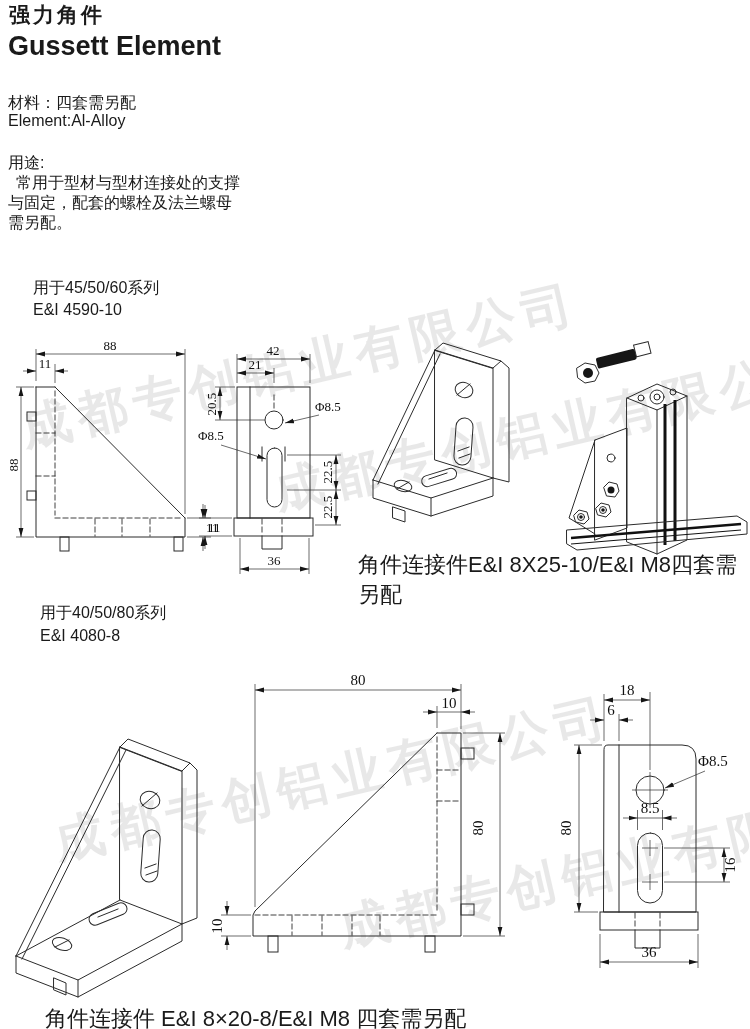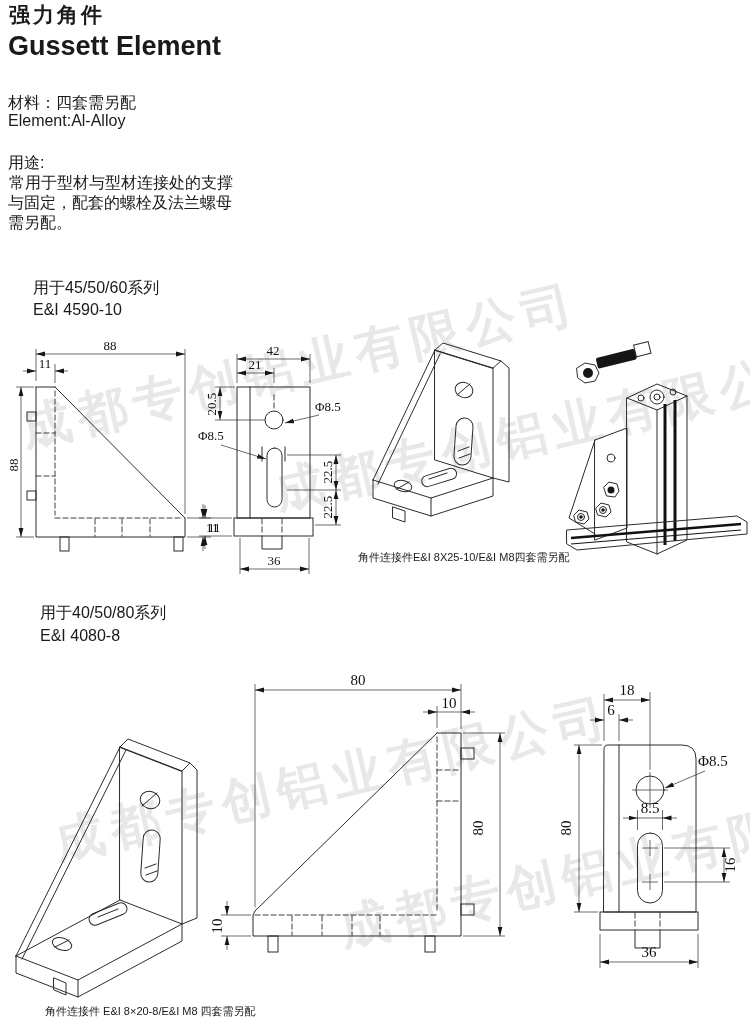--- a/index.html
+++ b/index.html
@@ -3,21 +3,21 @@
 <meta charset="utf-8">
 <style>
   html,body{margin:0;padding:0;background:#fff;}
   .page{position:relative;width:750px;height:1029px;background:#fff;overflow:hidden;
         font-family:"Liberation Sans",sans-serif;color:#1a1a1a;}
   .abs{position:absolute;}
   .title-zh{font-size:21px;font-weight:bold;letter-spacing:3px;}
   .title-en{font-size:27px;font-weight:bold;}
   .body-txt{font-size:16px;line-height:20px;}
   .sec-hd{font-size:16px;line-height:22px;}
-  .caption{font-size:11px;font-weight:500;}
+  .caption{font-size:22px;font-weight:500;}
   .wm{position:absolute;font-size:50px;font-weight:bold;letter-spacing:7px;
       color:rgba(0,0,0,0.09);white-space:nowrap;transform:rotate(-13deg);
       transform-origin:left center;pointer-events:none;line-height:1;}
   svg{overflow:visible;}
   .ln{stroke:#2b2b2b;stroke-width:1;fill:none;stroke-linecap:square;}
   .dash{stroke-dasharray:5 3;stroke-width:0.9;}
   .dim{stroke:#2b2b2b;stroke-width:0.7;fill:none;}
   .dimt{font-family:"Liberation Serif",serif;font-size:13px;fill:#111;}
   .blk{fill:#161616;}
 </style>
@@ -40,21 +40,21 @@
   <div class="wm" style="left:22px;top:405px;">成都专创铝业有限公司</div>
   <div class="wm" style="left:275px;top:468px;">成都专创铝业有限公司</div>
   <div class="wm" style="left:55px;top:818px;">成都专创铝业有限公司</div>
   <div class="wm" style="left:340px;top:905px;">成都专创铝业有限公司</div>
 
   <div class="abs title-zh" style="left:9px;top:1px;">强力角件</div>
   <div class="abs title-en" style="left:8px;top:31px;">Gussett Element</div>
   <div class="abs body-txt" style="left:8px;top:93px;">材料：四套需另配</div>
   <div class="abs body-txt" style="left:8px;top:111px;">Element:Al-Alloy</div>
   <div class="abs body-txt" style="left:8px;top:153px;">用途:</div>
-  <div class="abs body-txt" style="left:9px;top:173px;">常用于型材与型材连接处的支撑</div>
+  <div class="abs body-txt" style="left:16px;top:173px;">常用于型材与型材连接处的支撑</div>
   <div class="abs body-txt" style="left:8px;top:193px;">与固定，配套的螺栓及法兰螺母</div>
   <div class="abs body-txt" style="left:8px;top:213px;">需另配。</div>
 
   <div class="abs sec-hd" style="left:33px;top:277px;">用于45/50/60系列</div>
   <div class="abs sec-hd" style="left:33px;top:299px;">E&amp;I 4590-10</div>
 
   <svg class="abs" style="left:10px;top:333px;" width="210" height="237" viewBox="0 0 210 237">
     <path class="ln" d="M26,54 H45 M26,54 V204 H175 V185 M45,54 L175,185"></path>
     <rect class="ln" x="17" y="79" width="9" height="9"></rect>
     <rect class="ln" x="17" y="158" width="9" height="9"></rect>

